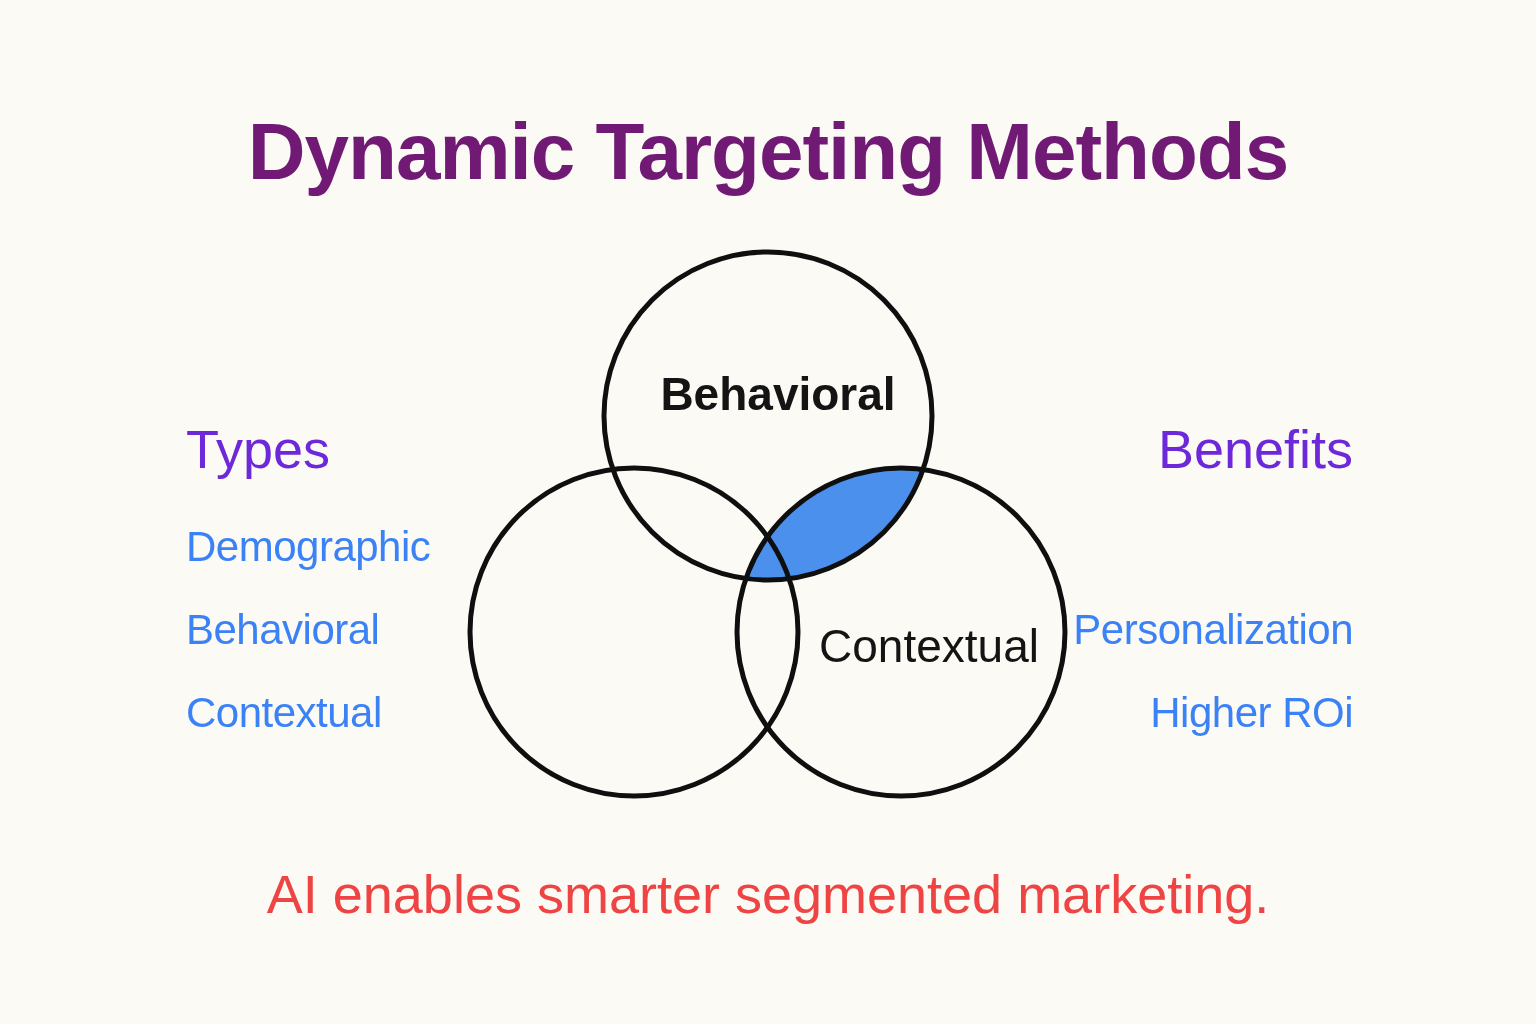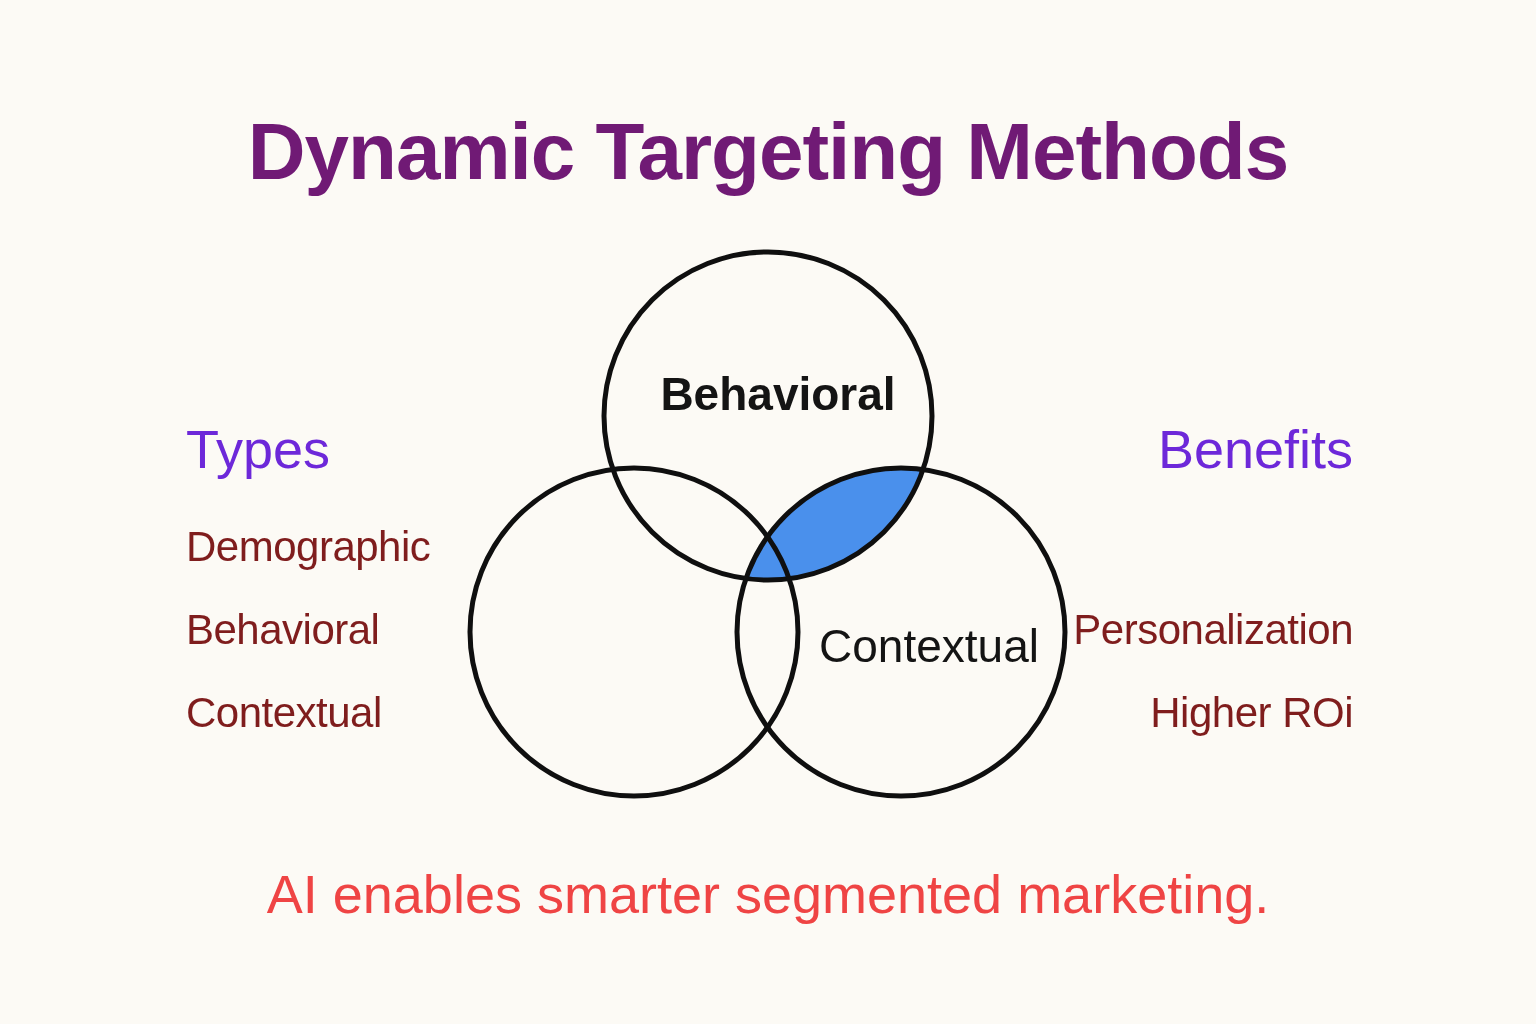--- a/index.html
+++ b/index.html
@@ -70,21 +70,21 @@
     line-height: 1;
     white-space: nowrap;
     margin: 0;
   }
   .heading-types { left: 186px; top: 422px; }
   .heading-benefits { right: 183px; top: 422px; }
   .col-item {
     position: absolute;
     font-size: 42px;
     font-weight: 400;
-    color: #7f1d1d;
+    color: #3b82f6;
     line-height: 1;
     white-space: nowrap;
     letter-spacing: -0.5px;
   }
   .left-item { left: 186px; }
   .right-item { right: 183px; }
   .row-1 { top: 526px; }
   .row-2 { top: 609px; }
   .row-3 { top: 692px; }
   .caption {

